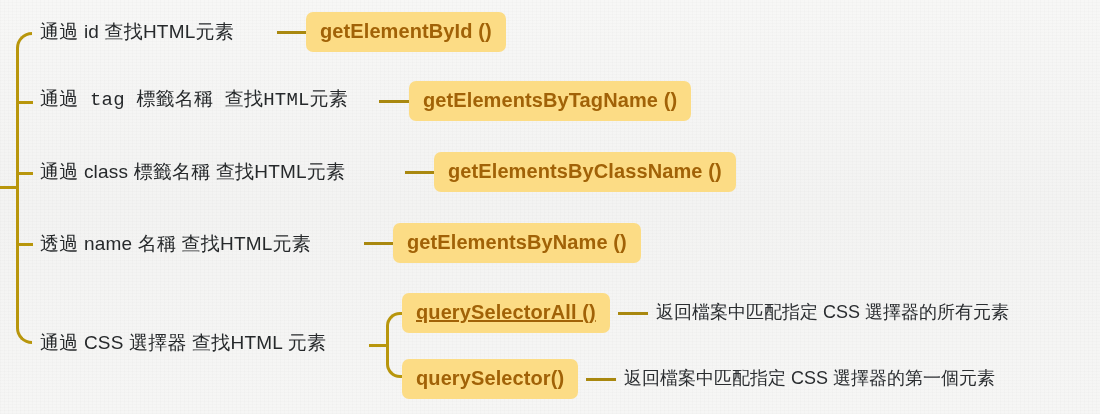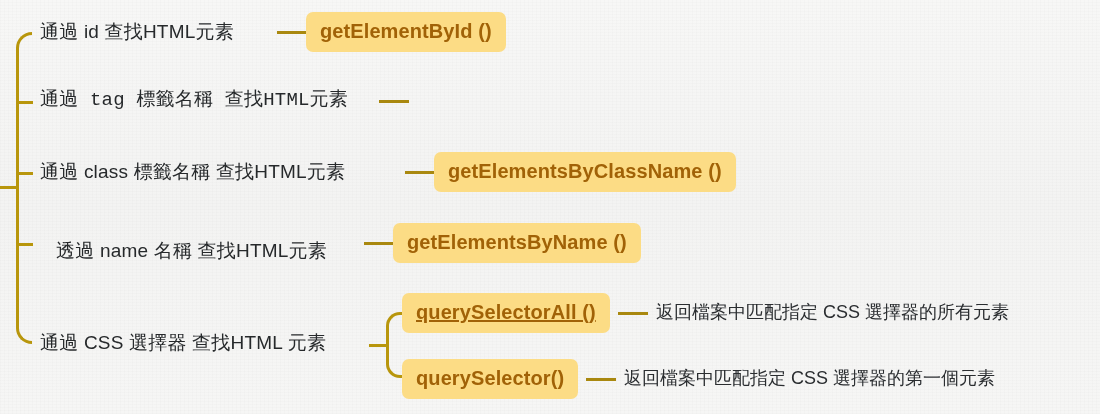--- a/index.html
+++ b/index.html
@@ -108,26 +108,27 @@
   <div class="stub" style="left:17px; top:172px; width:16px;"></div>
 
   <div class="stub" style="left:17px; top:243px; width:16px;"></div>
 
   <div class="label" style="left:40px; top:22px;">通過 id 查找HTML元素</div>
   <div class="connector" style="left:277px; top:31px; width:30px;"></div>
   <div class="pill" style="left:306px; top:12px;">getElementById ()</div>
 
   <div class="label" style="left:40px; top:91px;font-family:Liberation Mono, monospace;">通過 tag 標籤名稱 查找HTML元素</div>
   <div class="connector" style="left:379px; top:100px; width:30px;"></div>
+  <div class="pill" style="left:409px; top:81px;">getElementsByTagName ()</div>
 
   <div class="label" style="left:40px; top:162px;">通過 class 標籤名稱 查找HTML元素</div>
   <div class="connector" style="left:405px; top:171px; width:30px;"></div>
   <div class="pill" style="left:434px; top:152px;">getElementsByClassName ()</div>
 
-  <div class="label" style="left:40px; top:241px;margin-left:16px;">透過 name 名稱 查找HTML元素</div>
+  <div class="label" style="left:40px; top:234px;">透過 name 名稱 查找HTML元素</div>
   <div class="connector" style="left:364px; top:242px; width:30px;"></div>
   <div class="pill" style="left:393px; top:223px;">getElementsByName ()</div>
 
   <div class="label" style="left:40px; top:333px;">通過 CSS 選擇器 查找HTML 元素</div>
 
   <div class="stub" style="left:369px; top:344px; width:19px;"></div>
 
   <div class="branch" style="left:386px; top:312px; width:18px; height:34px;"></div>
 
   <div class="branch-dn" style="left:386px; top:343px; width:18px; height:35px;"></div>

